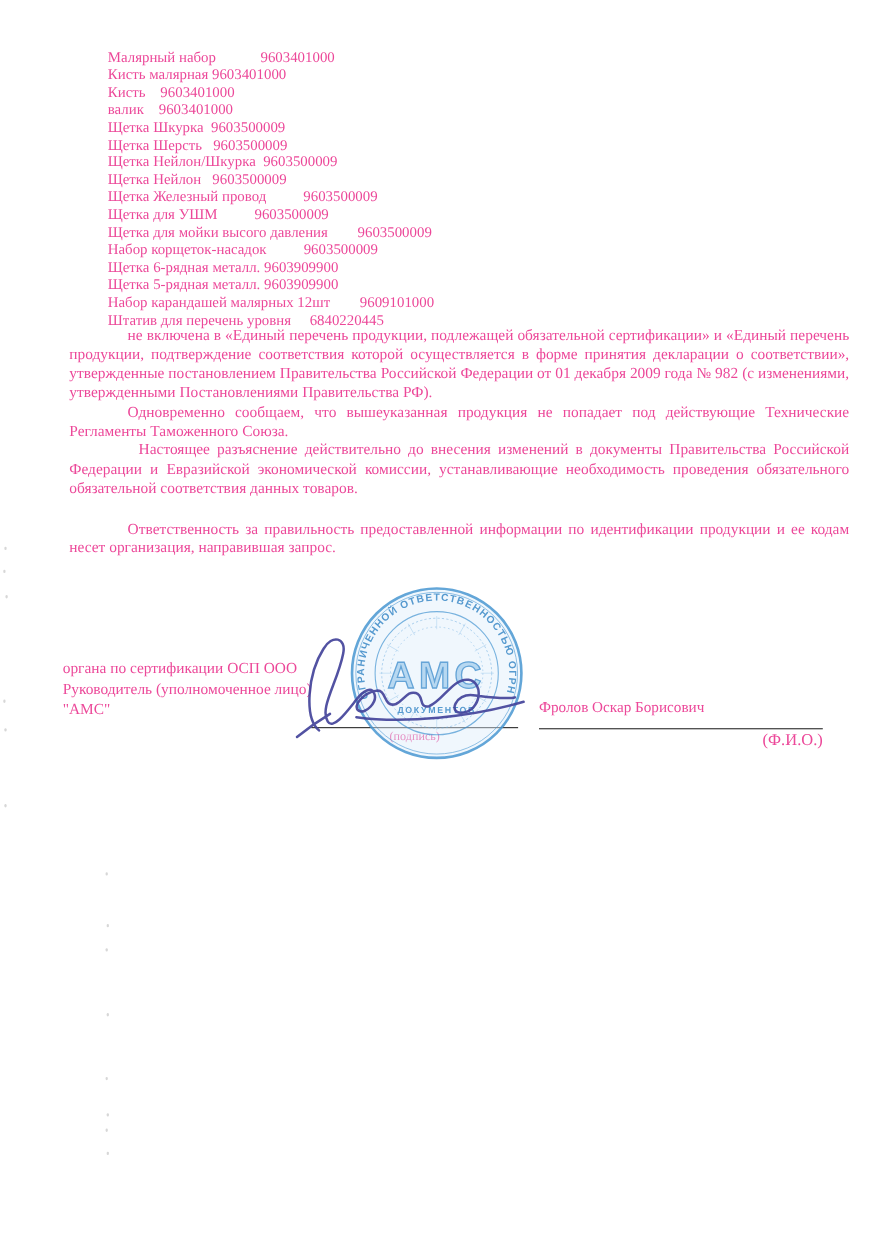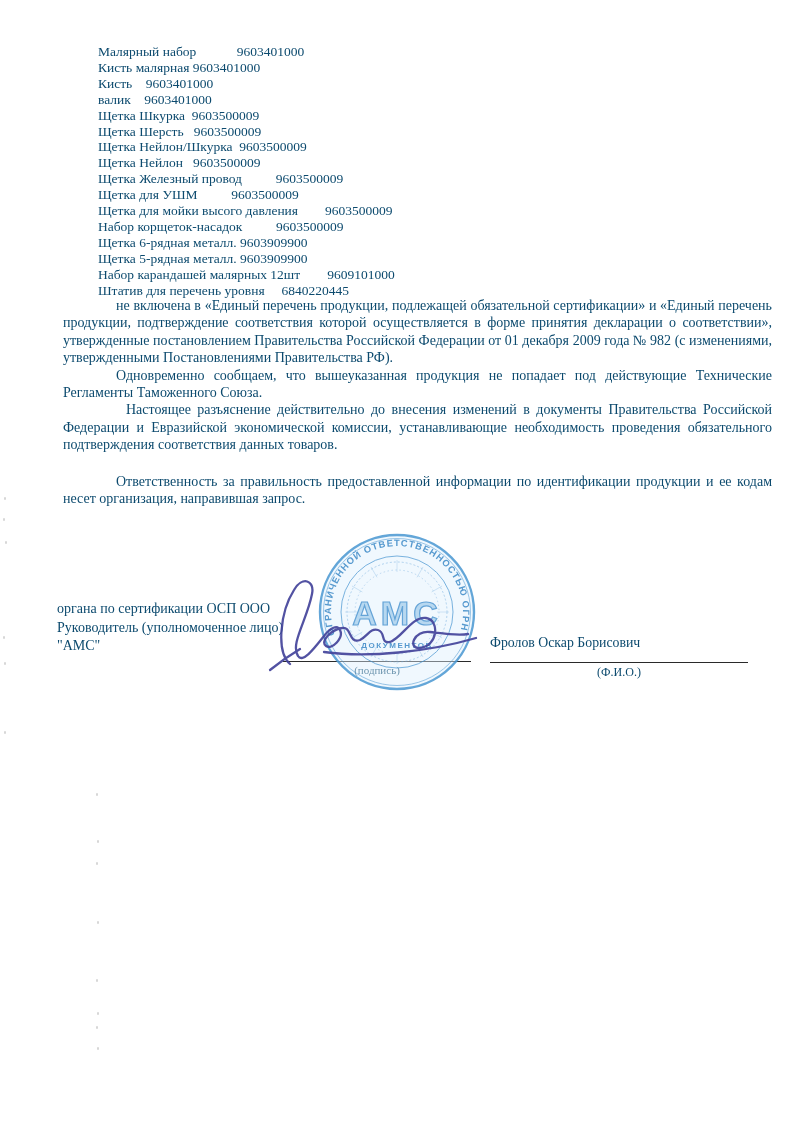--- a/index.html
+++ b/index.html
@@ -1,36 +1,36 @@
 <!DOCTYPE html>
 <html><head>
 <meta charset="utf-8">
 <title>Document</title>
 <style>
   html,body{margin:0;padding:0;background:#ffffff;}
   .page{
     position:relative;width:793px;height:1123px;background:#ffffff;overflow:hidden;
-    font-family:"Liberation Serif","DejaVu Serif",serif;color:#0c4a6e;
+    font-family:"Liberation Serif","DejaVu Serif",serif;color:#ec4899;
   }
   
   .products{position:absolute;left:98px;top:44px;font-size:13.5px;line-height:15.9px;}
   .product-line{white-space:pre;}
   
   .bodytext{position:absolute;left:63px;top:297px;width:709px;font-size:14px;line-height:17.4px;text-align:justify;}
   .bodytext p{margin:0;}
   .para-ind{text-indent:53px;}
   .para-ind2{text-indent:63px;}
   .para-last{margin-top:19px !important;}
   
   .role-block{position:absolute;left:57px;top:600px;width:280px;font-size:14px;line-height:18.5px;}
   .sign-line{position:absolute;left:283px;top:646px;width:188px;height:15px;border-bottom:1.2px solid #2a2a2a;z-index:1;}
   .sign-caption{position:absolute;left:283px;top:664px;width:188px;text-align:center;font-size:11px;z-index:1;}
   .fio-name{position:absolute;left:490px;top:635px;width:258px;text-align:left;font-size:13.8px;}
   .fio-line{position:absolute;left:490px;top:647px;width:258px;height:15px;border-bottom:1.2px solid #2a2a2a;}
-  .fio-caption{position:absolute;left:490px;top:665px;width:258px;text-align:center;font-size:12px;}
+  .fio-caption{position:absolute;left:490px;top:665px;width:258px;text-align:right;font-size:15px;}
   .stamp{position:absolute;left:312px;top:527px;width:170px;height:170px;z-index:2;}
   .signature-svg{position:absolute;left:268px;top:572px;width:215px;height:100px;z-index:3;}
   
   .speck{position:absolute;width:2px;height:3px;background:#d7d7d7;border-radius:1px;}
 </style>
 </head>
 <body>
 
 <div class="page">
 
@@ -49,21 +49,21 @@
     <div class="product-line"><span>Набор корщеток-насадок</span><span>          </span><span>9603500009</span></div>
     <div class="product-line"><span>Щетка 6-рядная металл.</span><span> </span><span>9603909900</span></div>
     <div class="product-line"><span>Щетка 5-рядная металл.</span><span> </span><span>9603909900</span></div>
     <div class="product-line"><span>Набор карандашей малярных 12шт</span><span>        </span><span>9609101000</span></div>
     <div class="product-line"><span>Штатив для перечень уровня</span><span>     </span><span>6840220445</span></div>
   </div>
 
   <div class="bodytext">
     <p class="para-ind">не включена в «Единый перечень продукции, подлежащей обязательной сертификации» и «Единый перечень продукции, подтверждение соответствия которой осуществляется в форме принятия декларации о соответствии», утвержденные  постановлением Правительства Российской Федерации от 01 декабря 2009 года № 982 (с изменениями, утвержденными Постановлениями Правительства РФ).</p>
     <p class="para-ind">Одновременно сообщаем, что вышеуказанная продукция не попадает под действующие  Технические Регламенты Таможенного Союза.</p>
-    <p class="para-ind2">Настоящее разъяснение действительно до внесения изменений в документы Правительства Российской Федерации и Евразийской экономической комиссии, устанавливающие необходимость проведения обязательного подтверждения соответствия данных товаров.</p>
+    <p class="para-ind2">Настоящее разъяснение действительно до внесения изменений в документы Правительства Российской Федерации и Евразийской экономической комиссии, устанавливающие необходимость проведения обязательного обязательной соответствия данных товаров.</p>
     <p class="para-ind para-last">Ответственность за правильность предоставленной информации по идентификации продукции и ее кодам несет организация, направившая запрос.</p>
   </div>
 
   <div class="role-block">
     <div>органа по сертификации ОСП ООО</div>
     <div>Руководитель (уполномоченное лицо)</div>
     <div>"АМС"</div>
   </div>
 
   <svg class="stamp" viewBox="0 0 170 170" xmlns="http://www.w3.org/2000/svg">

